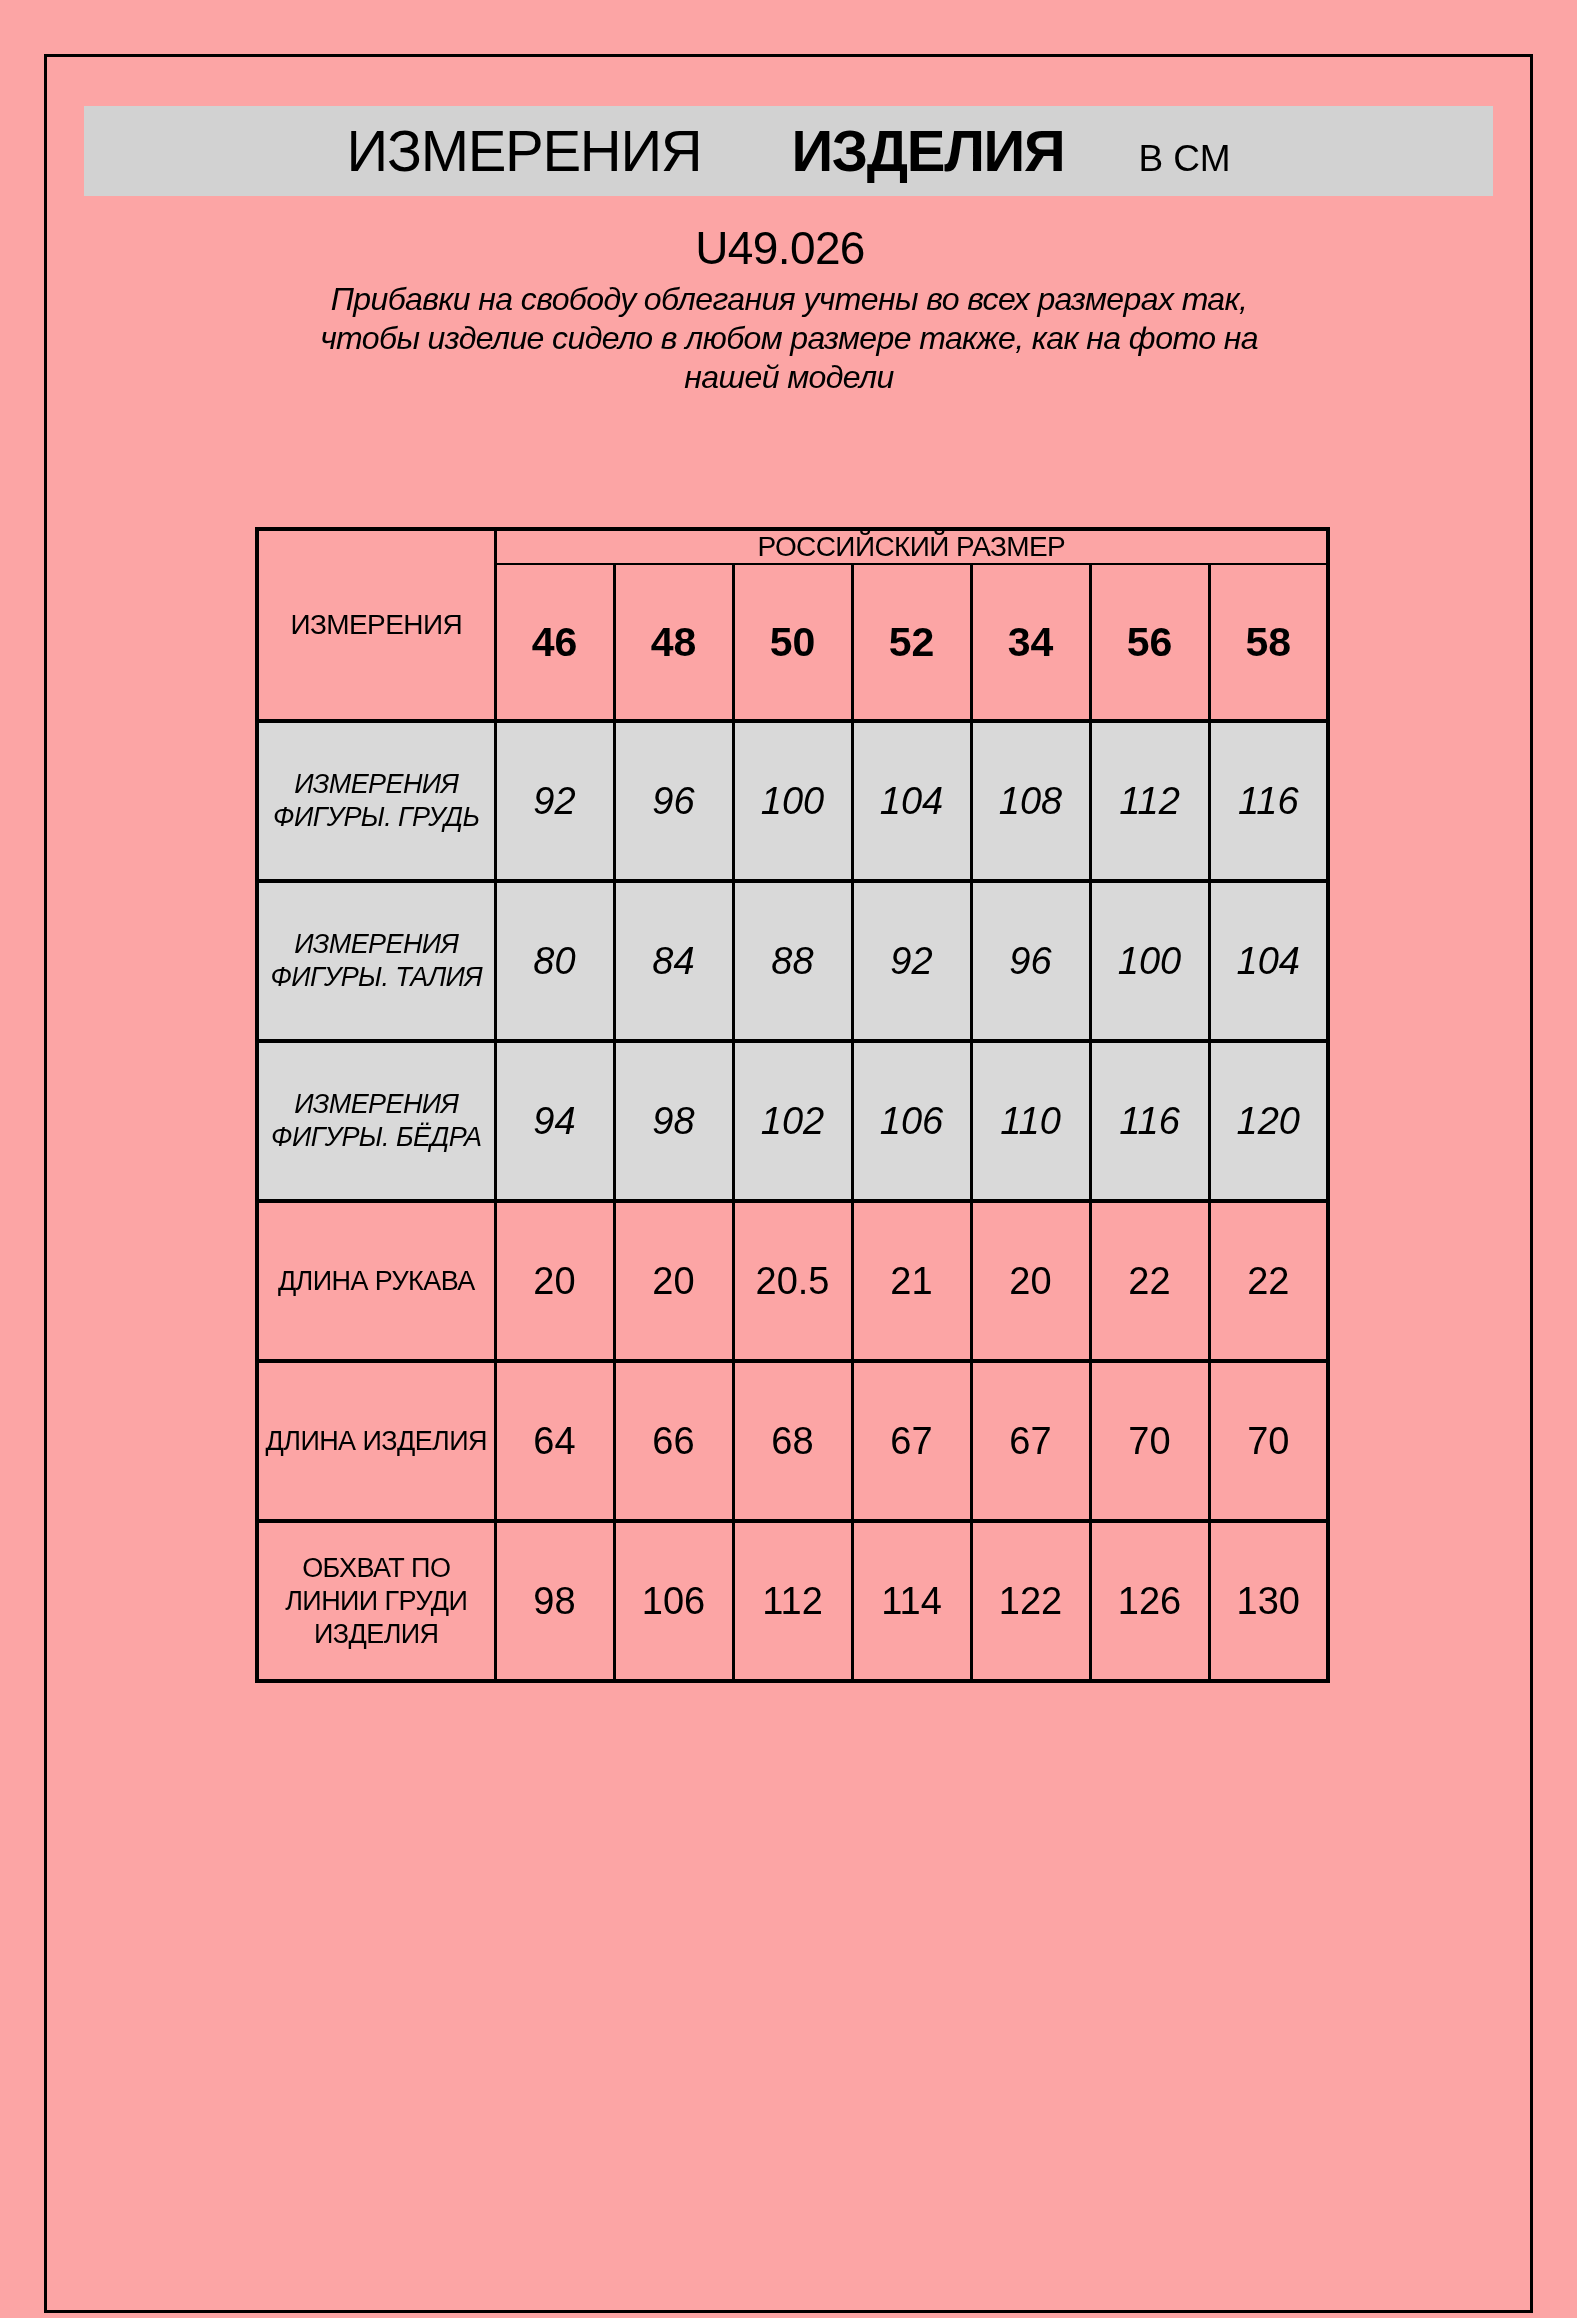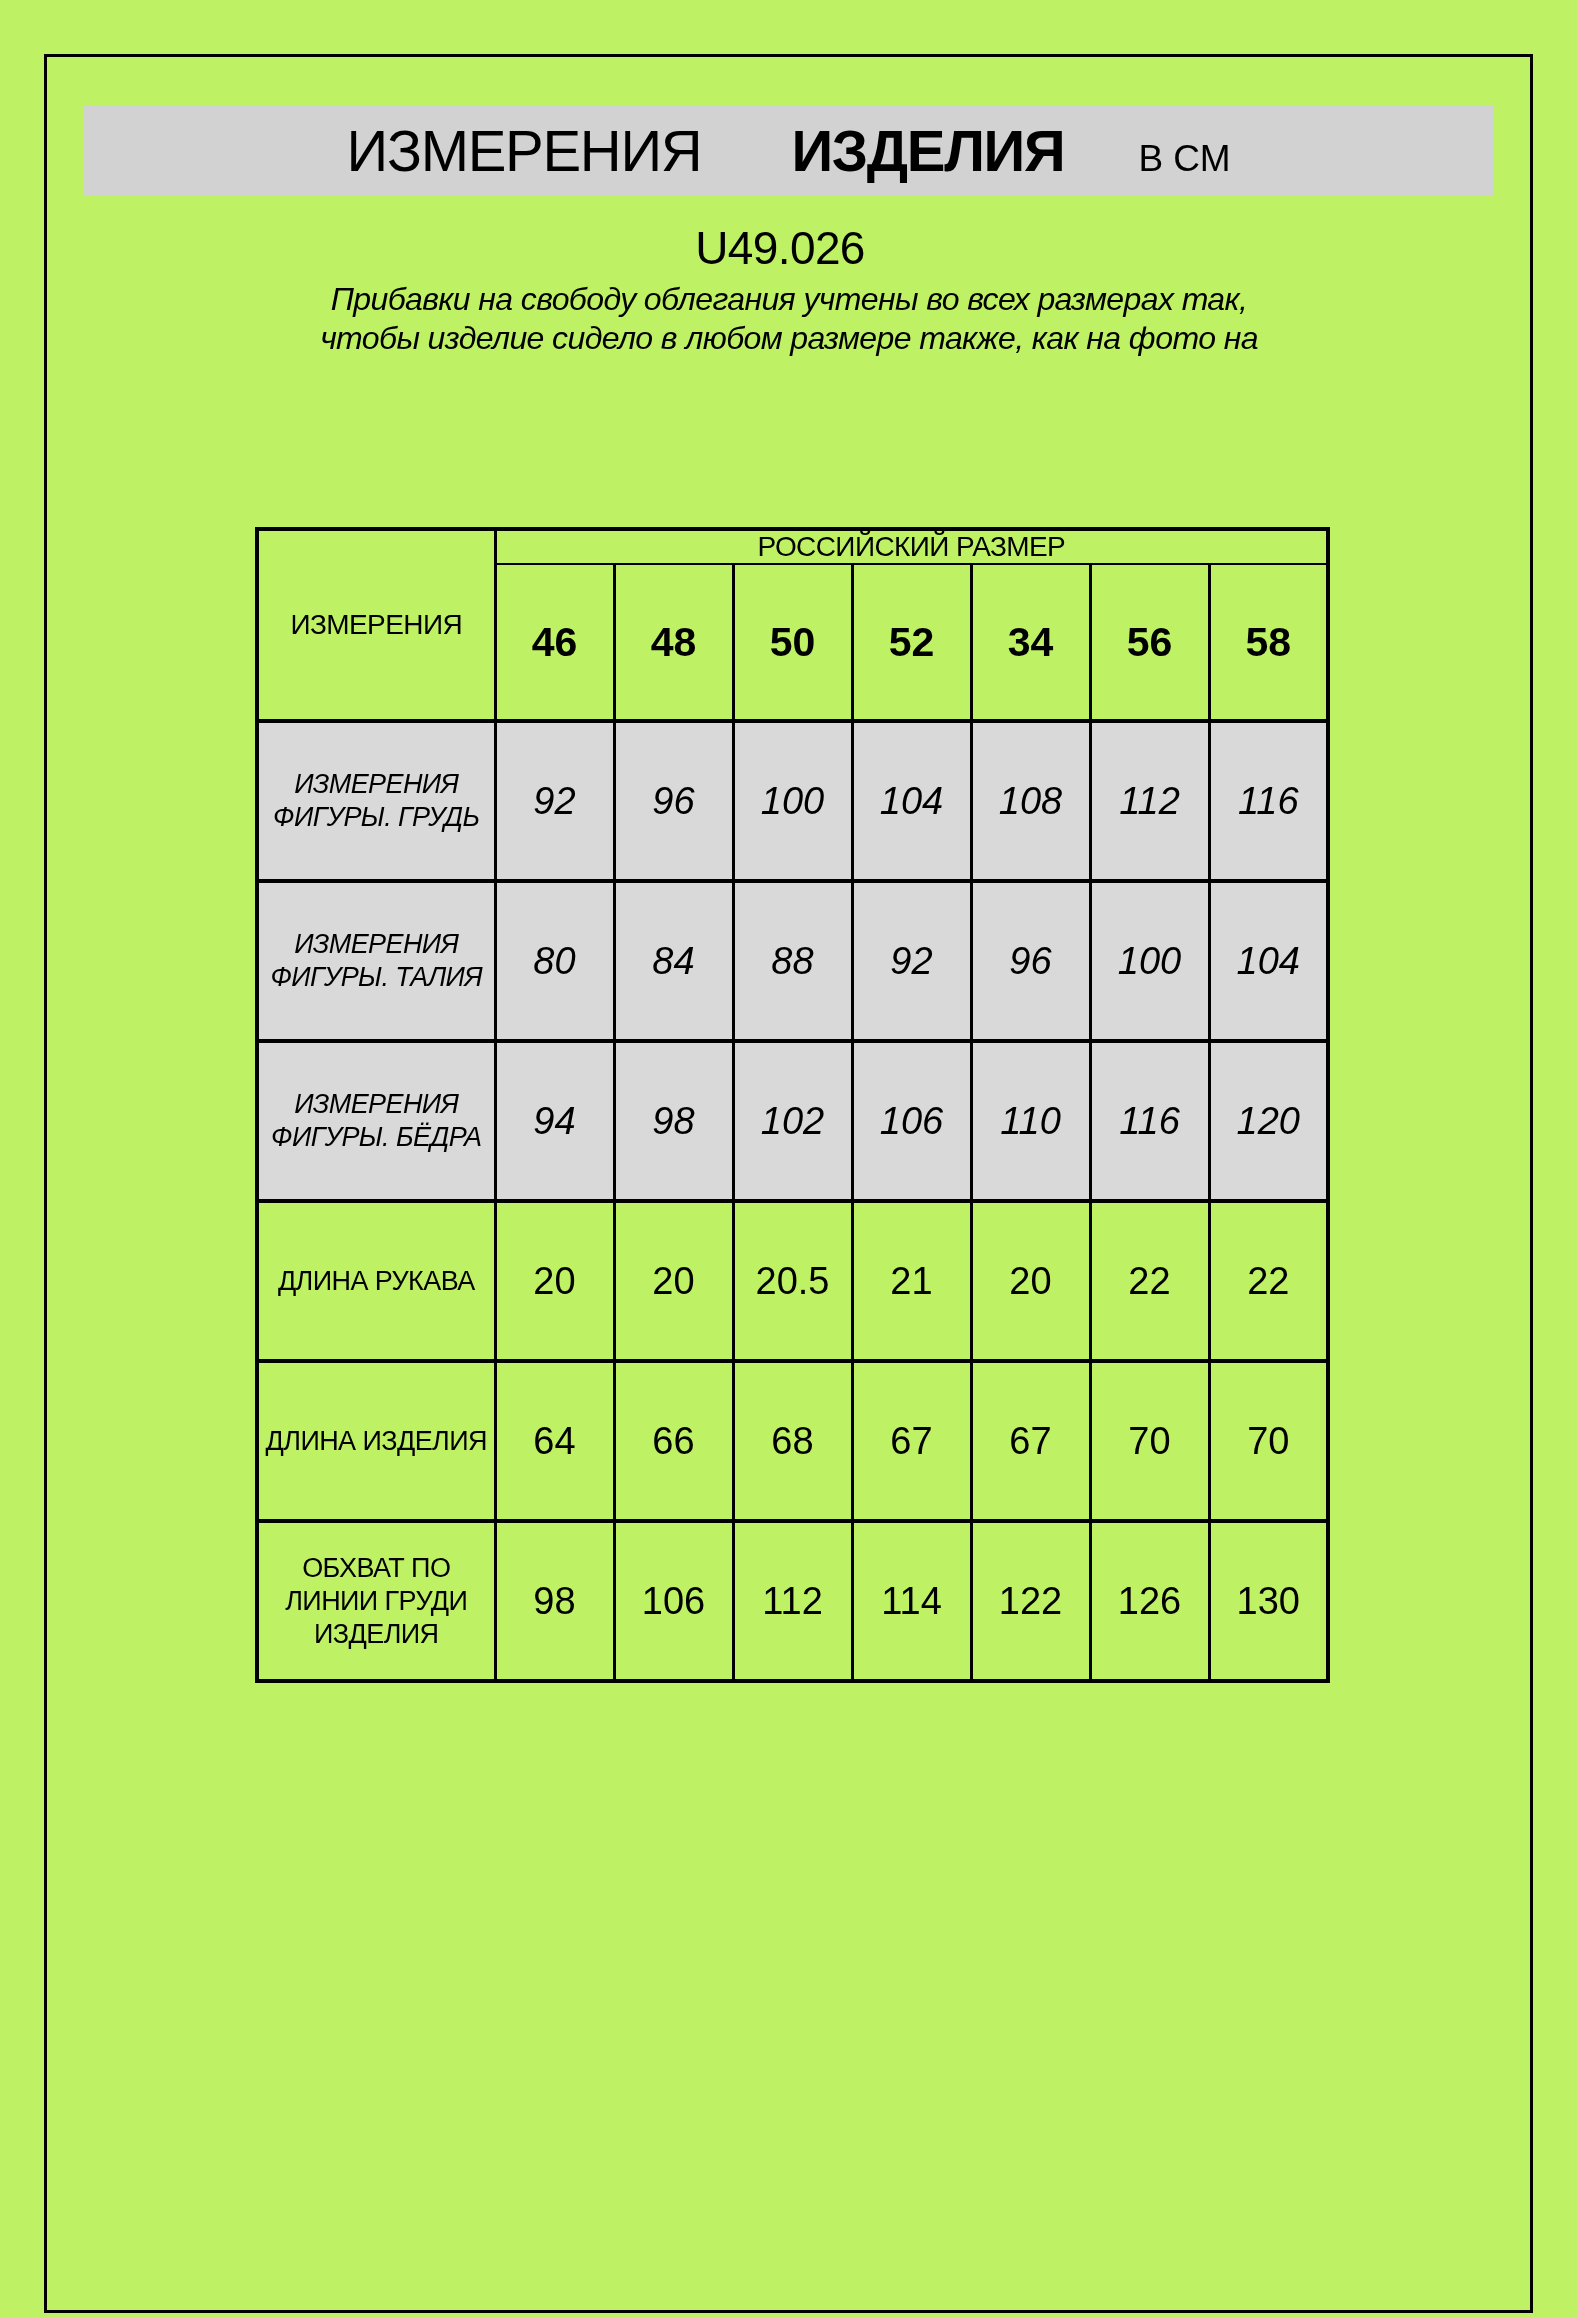--- a/index.html
+++ b/index.html
@@ -1,19 +1,19 @@
 <!DOCTYPE html>
 <html style="font-size:10.2px"><head>
 <meta charset="utf-8">
 <style>
   html,body{margin:0;padding:0;background:#ffffff;}
   #screen{
     position:relative;
     width:1578px;height:2319px;
-    background:#bef264;
+    background:#fca5a5;
     font-family:"Liberation Sans","DejaVu Sans",sans-serif;
     color:#000;
     overflow:hidden;
   }
   .page-border{
     position:absolute;
     left:44px;top:54px;
     width:1483px;height:2253px;
     border:3.8px solid #000;
   }
@@ -107,20 +107,21 @@
     <span class="title-word">ИЗМЕРЕНИЯ</span>
     <span class="title-word bold">ИЗДЕЛИЯ</span>
     <span class="title-unit">В СМ</span>
   </div>
 
   <div class="product-code">U49.026</div>
 
   <div class="fit-note">
     <div>Прибавки на свободу облегания учтены во всех размерах так,</div>
     <div>чтобы изделие сидело в любом размере также, как на фото на</div>
+    <div>нашей модели</div>
   </div>
 
   <table class="size-table">
     <colgroup>
       <col class="c-label">
       <col class="c-size">
         <col class="c-size">
         <col class="c-size">
         <col class="c-size">
         <col class="c-size">

